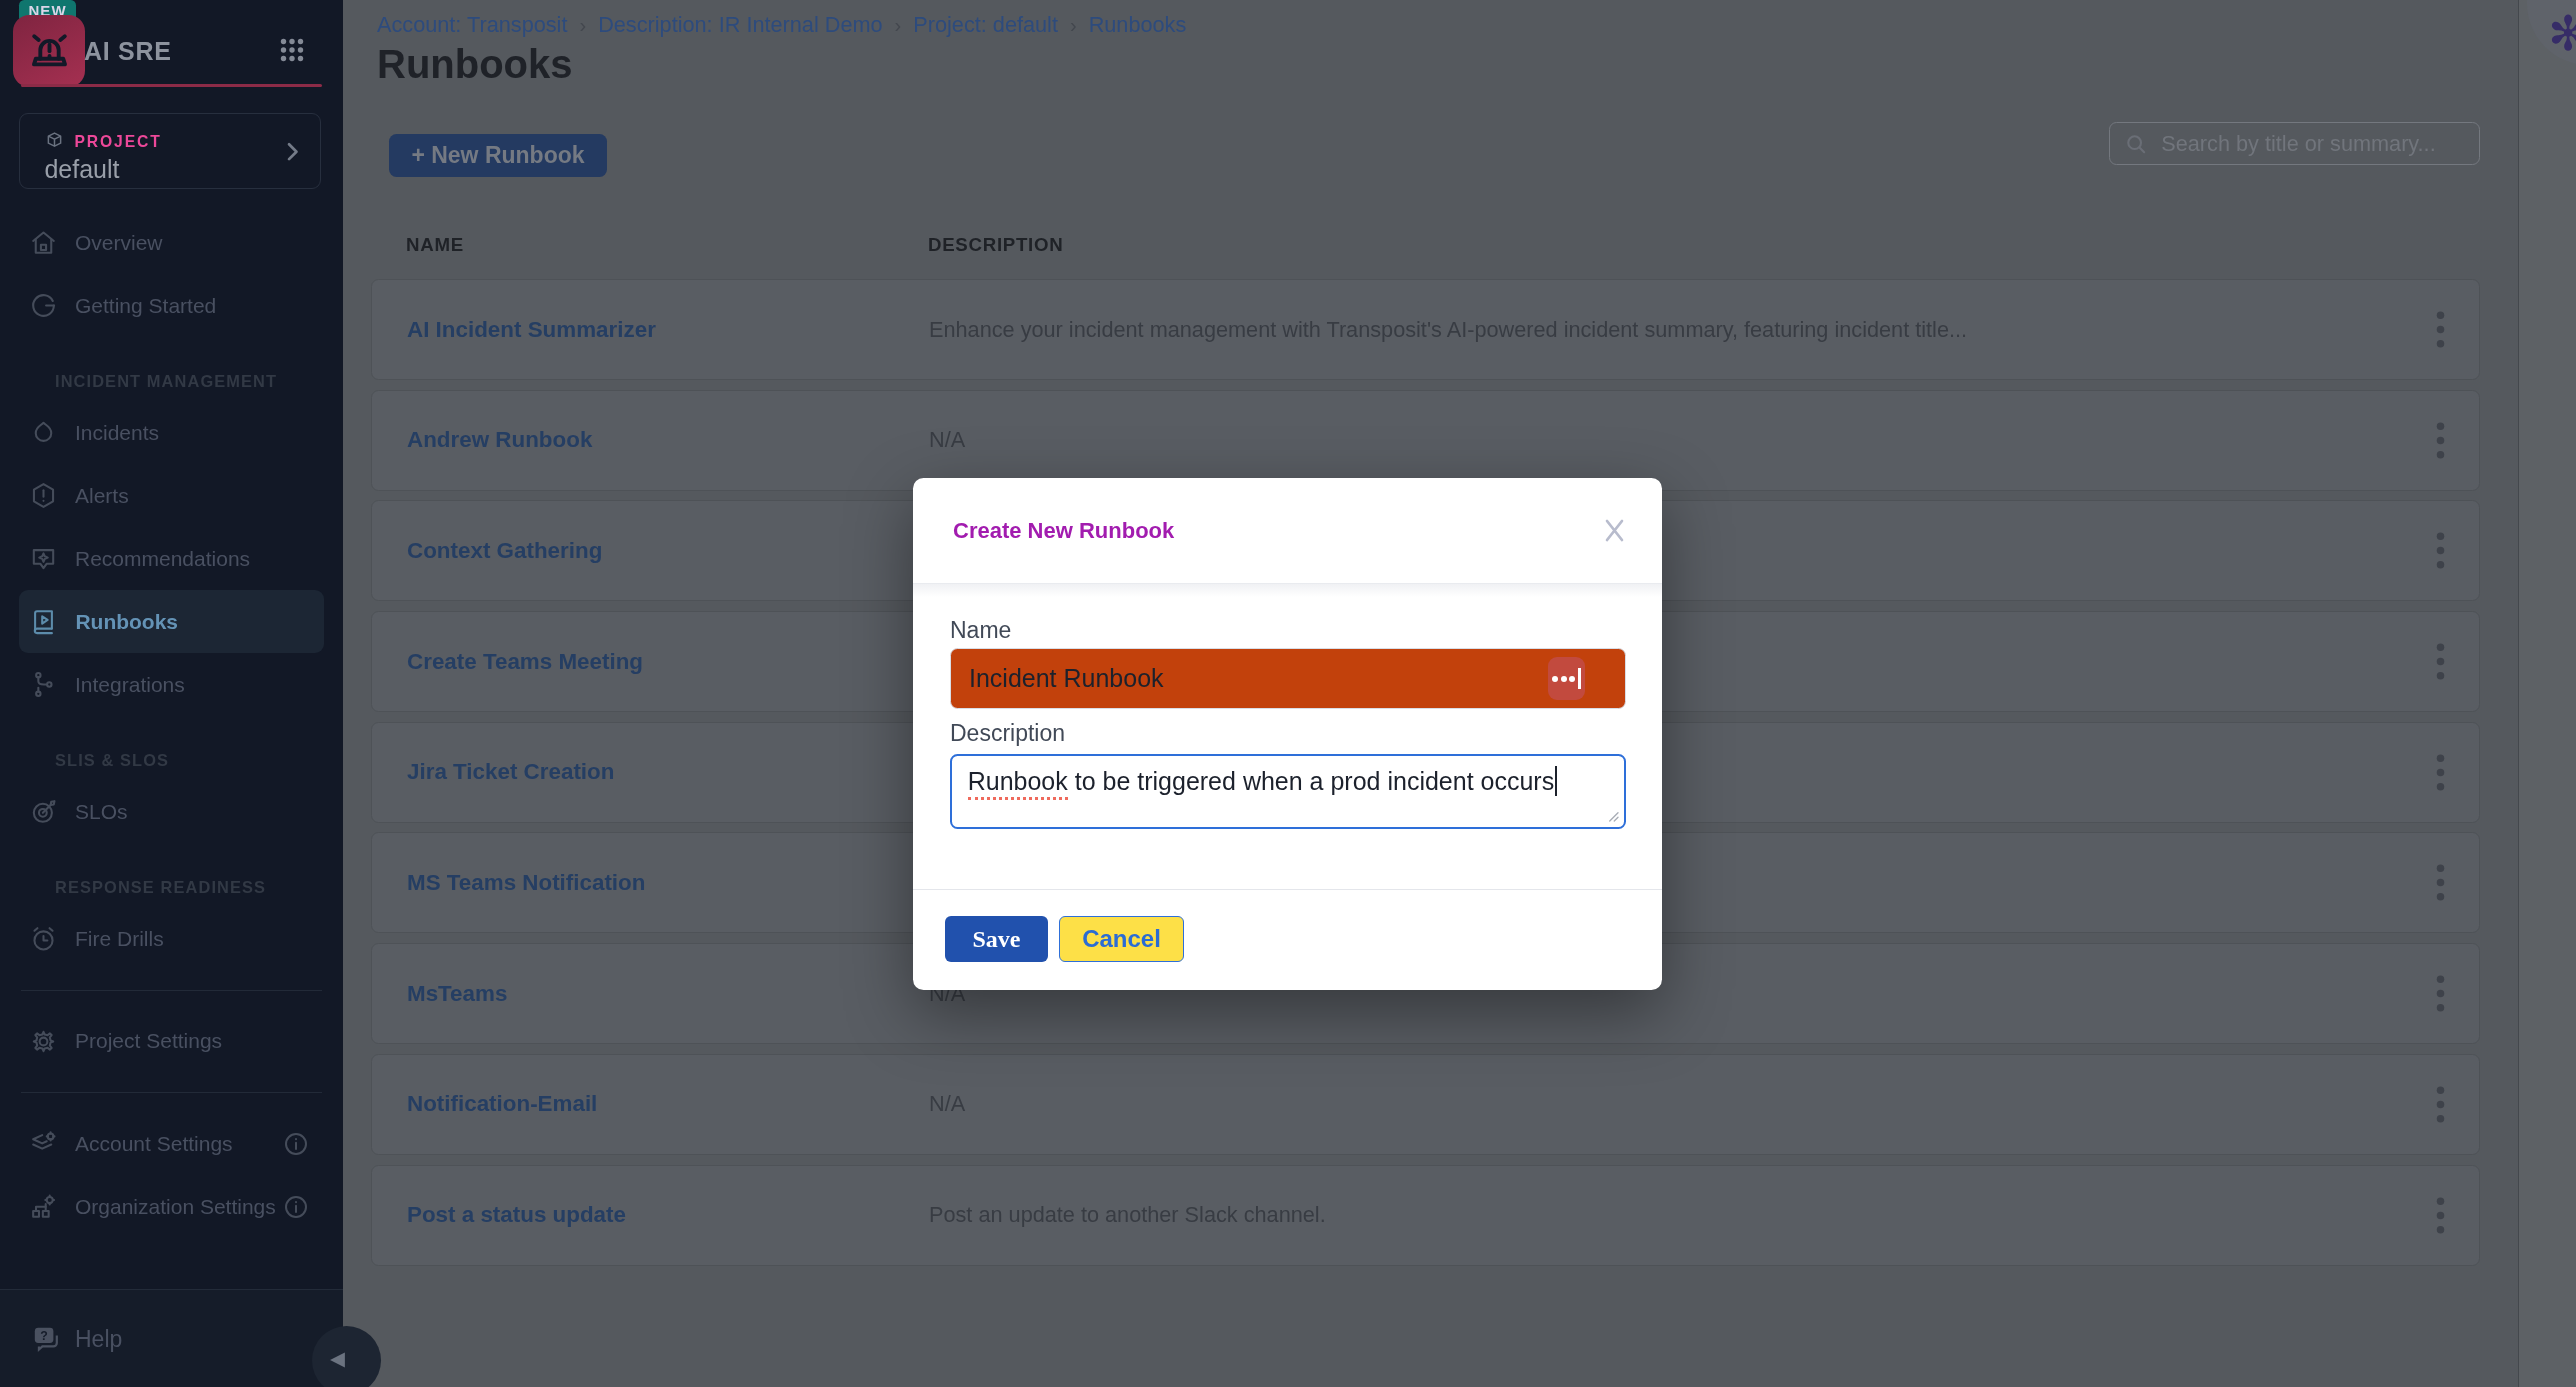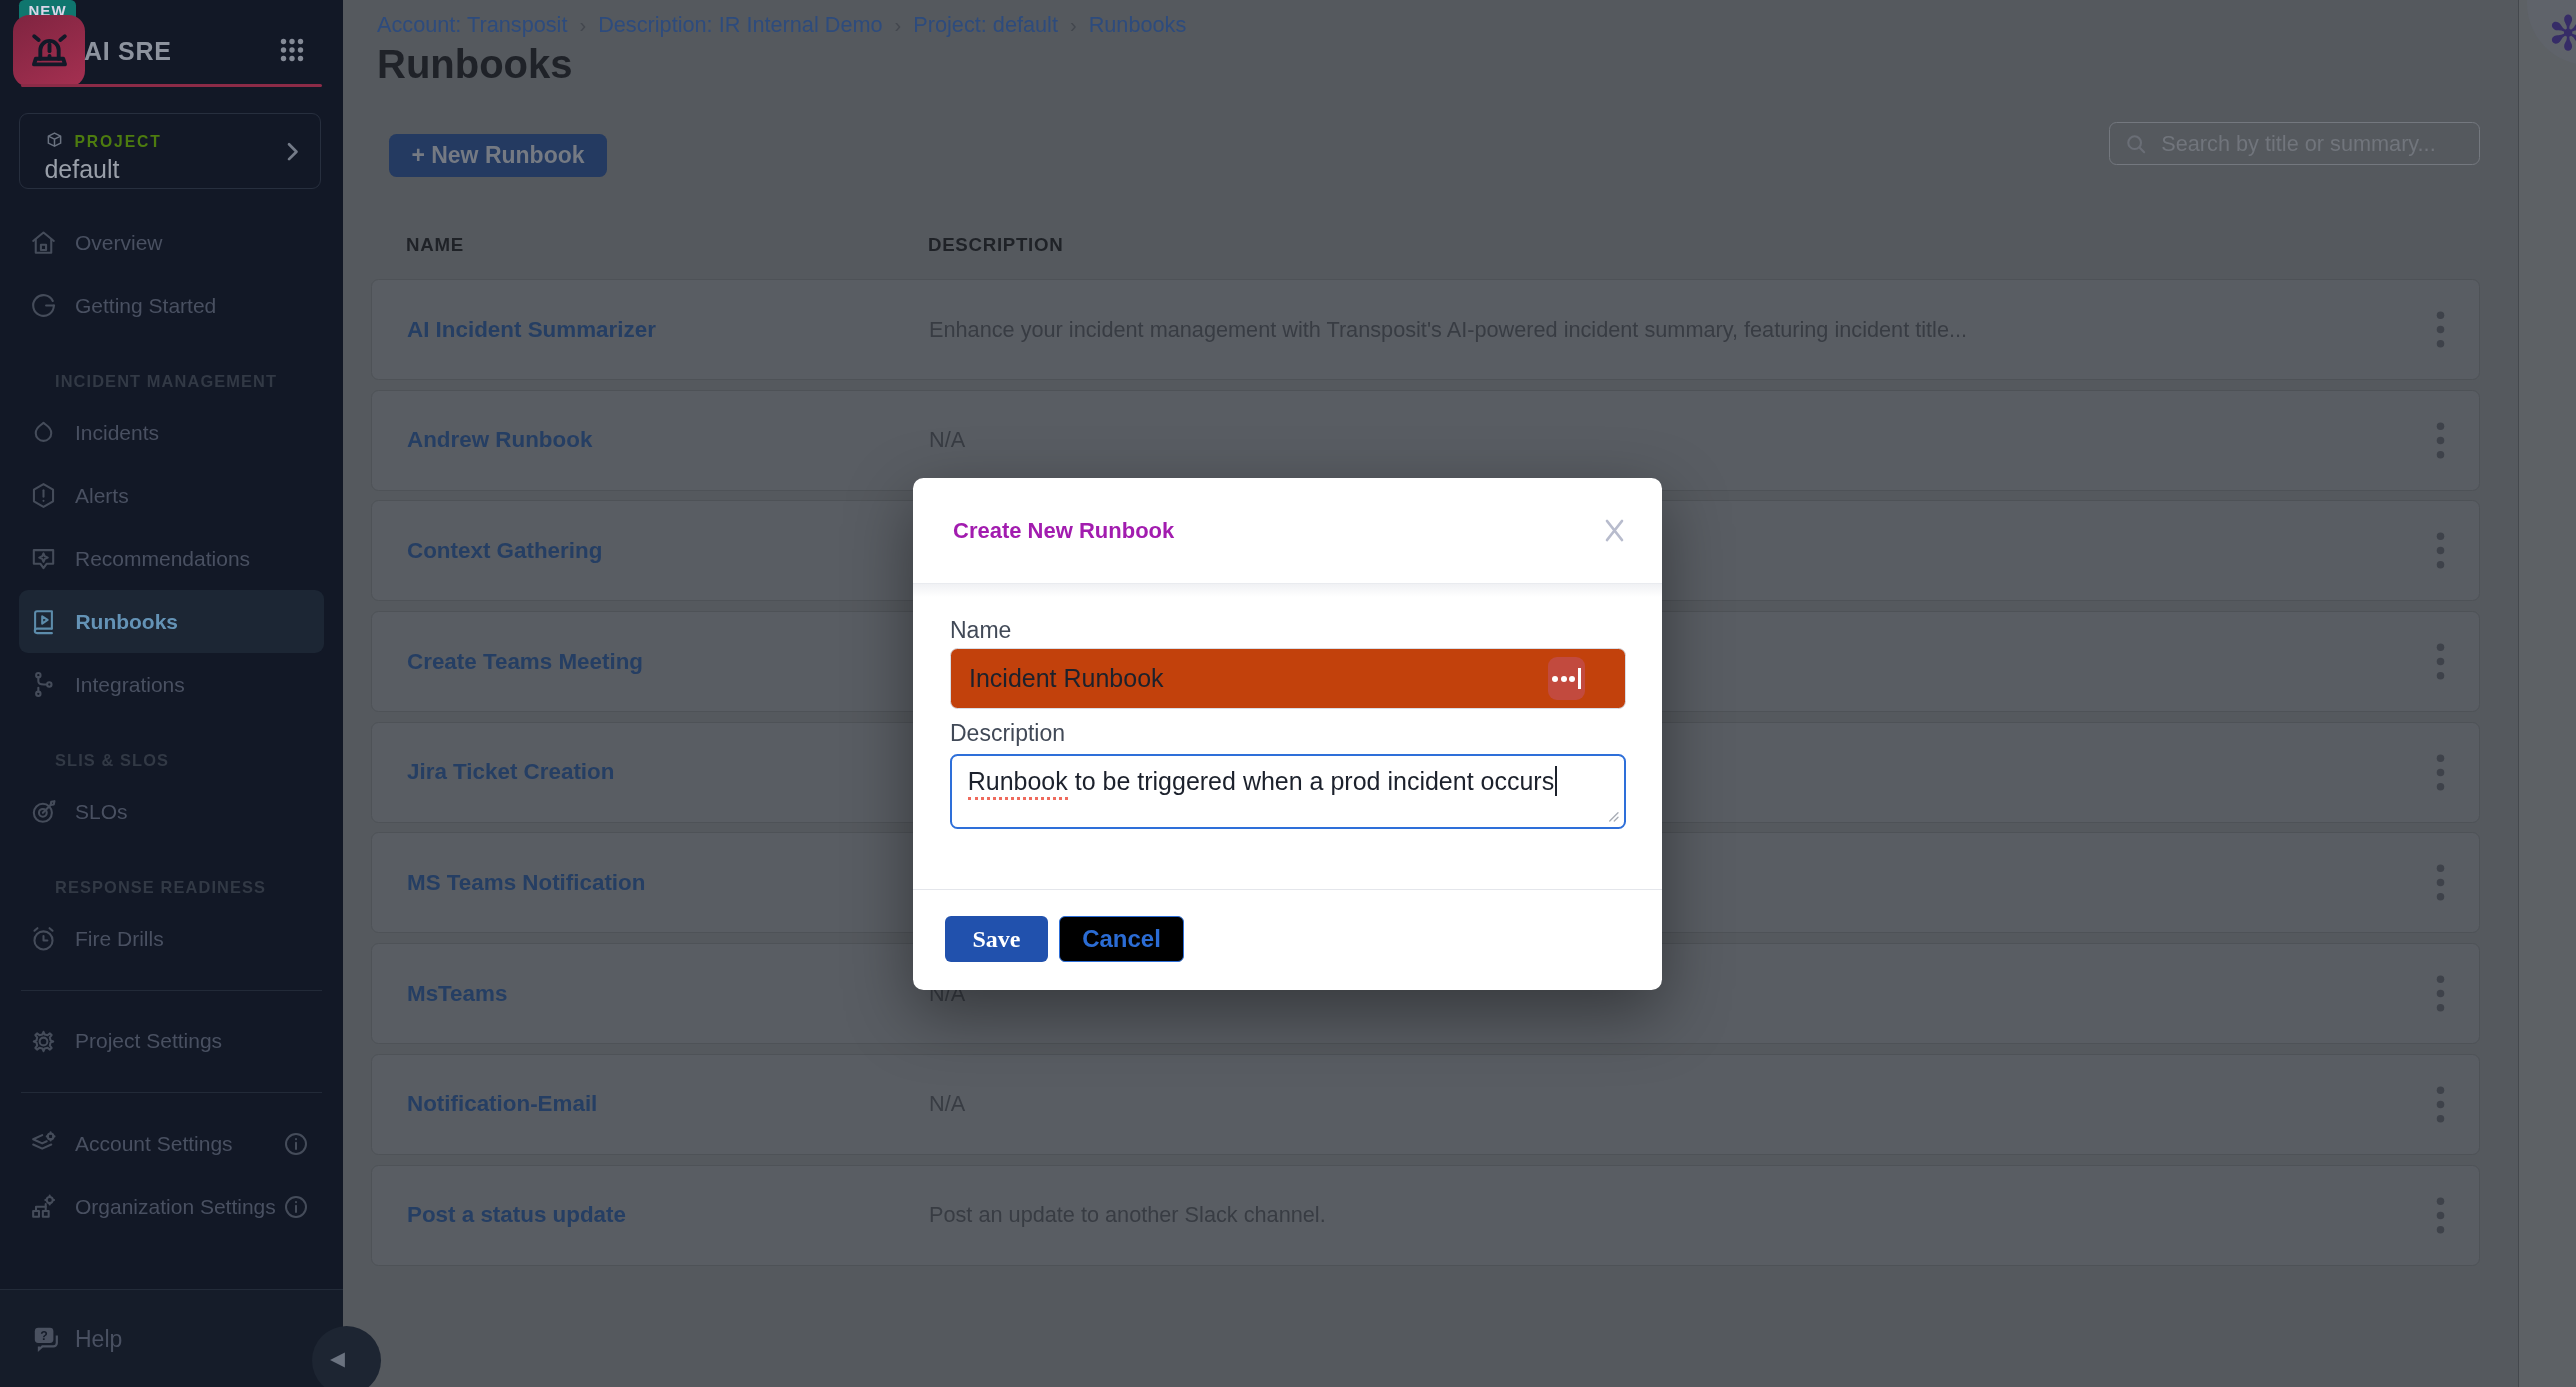--- a/index.html
+++ b/index.html
@@ -15,21 +15,21 @@
              letter-spacing:1.1px;padding:2.2px 9px 3.7px;border-radius:5.2px;}
   .app-name{position:absolute;left:84px;top:37px;font-size:25px;font-weight:700;letter-spacing:0.7px;color:#8d939e;}
   .grid-btn{position:absolute;left:275px;top:33px;width:34px;height:34px;cursor:pointer;}
   .grid-btn svg{width:34px;height:34px;fill:#848a96;}
   .red-line{position:absolute;left:21px;right:21px;top:84px;height:3px;background:#8c2b47;border-radius:1.5px;}
 
   .project-card{position:absolute;left:19.4px;top:113px;width:302px;height:76px;border:1.5px solid #272f3e;
                 border-radius:9px;box-sizing:border-box;cursor:pointer;}
   .project-card .box-icon{position:absolute;left:24px;top:16.4px;width:21px;height:21px;}
   .project-card .box-icon svg{width:21px;height:21px;stroke:#6a7280;fill:none;stroke-width:1.7;stroke-linejoin:round;}
-  .project-label{position:absolute;left:54px;top:18.7px;font-size:15.7px;font-weight:700;letter-spacing:1.9px;color:#4d7c0f;}
+  .project-label{position:absolute;left:54px;top:18.7px;font-size:15.7px;font-weight:700;letter-spacing:1.9px;color:#ec4899;}
   .project-name{position:absolute;left:24px;top:41px;font-size:25px;color:#999fa9;}
   .project-card .chev{position:absolute;right:16.4px;top:25.4px;width:25.4px;height:25.4px;}
   .project-card .chev svg{width:25.4px;height:25.4px;stroke:#747b88;fill:none;stroke-width:2.6;stroke-linecap:round;stroke-linejoin:round;}
 
   nav{position:absolute;left:0;top:189px;right:0;padding-top:22.4px;}
   .nav-item{position:relative;height:63px;display:flex;align-items:center;cursor:pointer;color:#495061;}
   .nav-item .nicon{position:absolute;left:28px;width:31px;height:31px;color:#454c5a;}
   .nav-item .nicon svg{width:31px;height:31px;stroke:currentColor;fill:none;stroke-width:1.6;stroke-linecap:round;stroke-linejoin:round;}
   .nav-item .nlabel{position:absolute;left:75px;font-size:21px;}
   .nav-item.active{background:#1c2634;border-radius:9px;margin:0 19.4px;}
@@ -111,21 +111,21 @@
              border:2.2px solid #2e6fd9;border-radius:7.5px;background:#fff;cursor:text;}
   .desc-text{position:absolute;left:15.7px;top:9px;font-size:25px;color:#1c212c;line-height:33px;white-space:nowrap;}
   .misspell{border-bottom:3px dotted #ef6a5c;padding-bottom:1.5px;}
   .caret{display:inline-block;width:2.2px;height:30px;background:#1c212b;vertical-align:-6px;margin-left:0.7px;}
   .resize-h{position:absolute;right:3px;bottom:3px;width:18px;height:18px;}
   .resize-h svg{width:18px;height:18px;stroke:#a8adb6;fill:none;stroke-width:1.8;stroke-linecap:round;}
   .modal-fdiv{position:absolute;left:0;right:0;top:411px;height:0.7px;background:#e4e6eb;}
   .save-btn{position:absolute;left:32px;top:438px;width:103px;height:46px;background:#2151ad;border:none;
             border-radius:6px;color:#ffffff;font-size:24px;font-weight:700;cursor:pointer;
             font-family:Liberation Serif, serif;}
-  .cancel-btn{position:absolute;left:146px;top:438px;width:125px;height:46px;background:#000000;
+  .cancel-btn{position:absolute;left:146px;top:438px;width:125px;height:46px;background:#fde047;
               border:1.5px solid #2e6fd9;border-radius:6px;color:#2b6cd4;font-size:24px;font-weight:700;cursor:pointer;
               box-sizing:border-box;font-family:"Liberation Sans","DejaVu Sans",sans-serif;}
 </style>
 </head>
 <body>
 
 <div id="app">
 
   <aside class="sidebar">
     <div class="new-badge">NEW</div>

